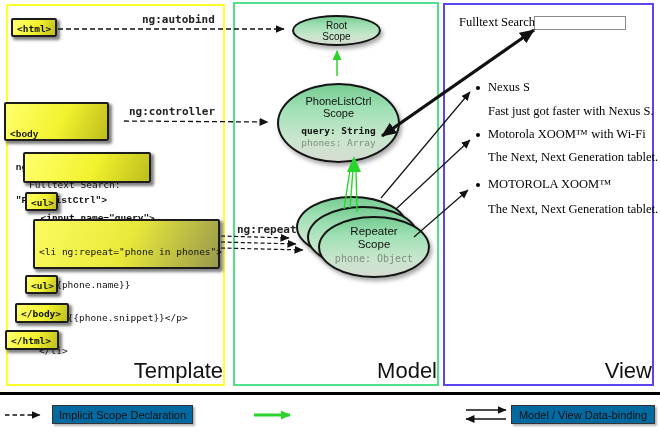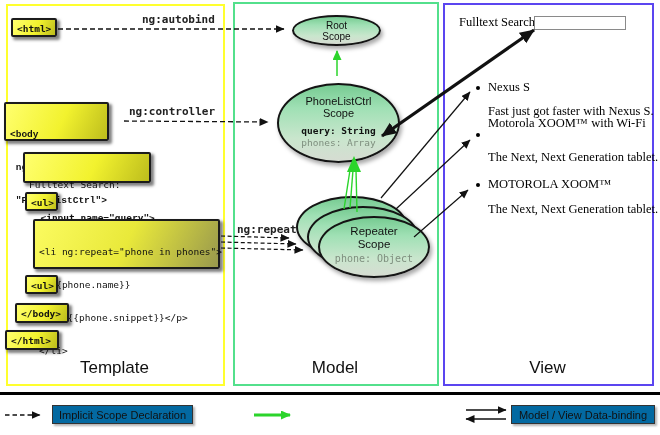--- a/index.html
+++ b/index.html
@@ -2,21 +2,21 @@
 <html><head>
 <meta charset="utf-8">
 <style>
   html,body{margin:0;padding:0;background:#fff;}
   .canvas{position:relative;width:660px;height:435px;background:#fff;overflow:hidden;
           font-family:"Liberation Sans",sans-serif;}
   .col{position:absolute;background:#fff;}
   .col-template{left:6px;top:4px;width:215px;height:378px;border:2px solid #ffff2e;}
   .col-model{left:233px;top:2px;width:202px;height:380px;border:2px solid #53e08c;}
   .col-view{left:443px;top:3px;width:207px;height:379px;border:2px solid #5b45f0;}
-  .col-label{position:absolute;text-align:center;font-size:17px;color:#111;}
+  .col-label{position:absolute;text-align:right;font-size:22px;color:#111;}
   .lbl-template{left:6px;top:358px;width:217px;}
   .lbl-model{left:233px;top:358px;width:204px;}
   .lbl-view{left:443px;top:358px;width:209px;}
 
   .code-box{position:absolute;border:2px solid #1c1c1c;border-radius:2px;
             background:linear-gradient(115deg,#ffff6e 0%,#f2f22e 55%,#bdbd1d 100%);
             box-shadow:2.5px 2.5px 3px rgba(0,0,0,.5);
             font-family:"DejaVu Sans Mono",monospace;font-size:9.5px;line-height:11px;
             color:#111;padding:3px 4px;box-sizing:border-box;white-space:pre;}
   .code-box.big{background:linear-gradient(115deg,#fbfb60 0%,#e9e93a 50%,#99994d 100%);}
@@ -106,21 +106,21 @@
   </div>
 
   <div class="view-text" style="left:459px;top:15px;">Fulltext Search:</div>
   <input class="search-input" type="text" value="" style="">
 
   <div class="bullet" style="left:476px;top:86px;"></div>
   <div class="view-text" style="left:488px;top:80px;">Nexus S</div>
   <div class="view-text" style="left:488px;top:104px;">Fast just got faster with Nexus S.</div>
 
   <div class="bullet" style="left:476px;top:133px;"></div>
-  <div class="view-text" style="left:488px;top:116px;">Motorola XOOM™ with Wi-Fi</div>
+  <div class="view-text" style="left:488px;top:127px;">Motorola XOOM™ with Wi-Fi</div>
   <div class="view-text" style="left:488px;top:150px;">The Next, Next Generation tablet.</div>
 
   <div class="bullet" style="left:476px;top:183px;"></div>
   <div class="view-text" style="left:488px;top:177px;">MOTOROLA XOOM™</div>
   <div class="view-text" style="left:488px;top:202px;">The Next, Next Generation tablet.</div>
 
   <div class="col-label lbl-template">Template</div>
   <div class="col-label lbl-model">Model</div>
   <div class="col-label lbl-view">View</div>
 

